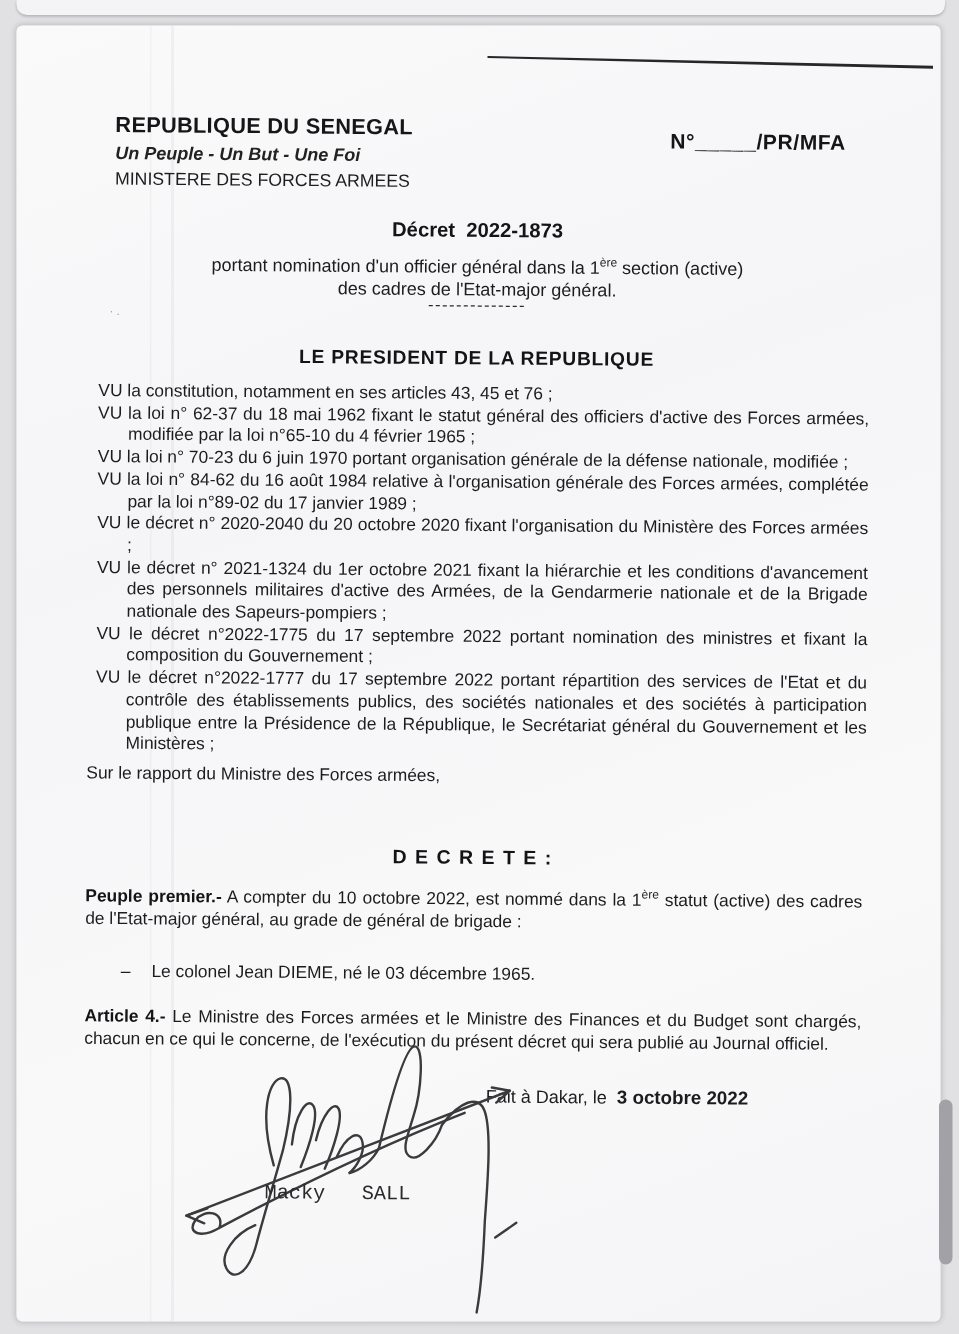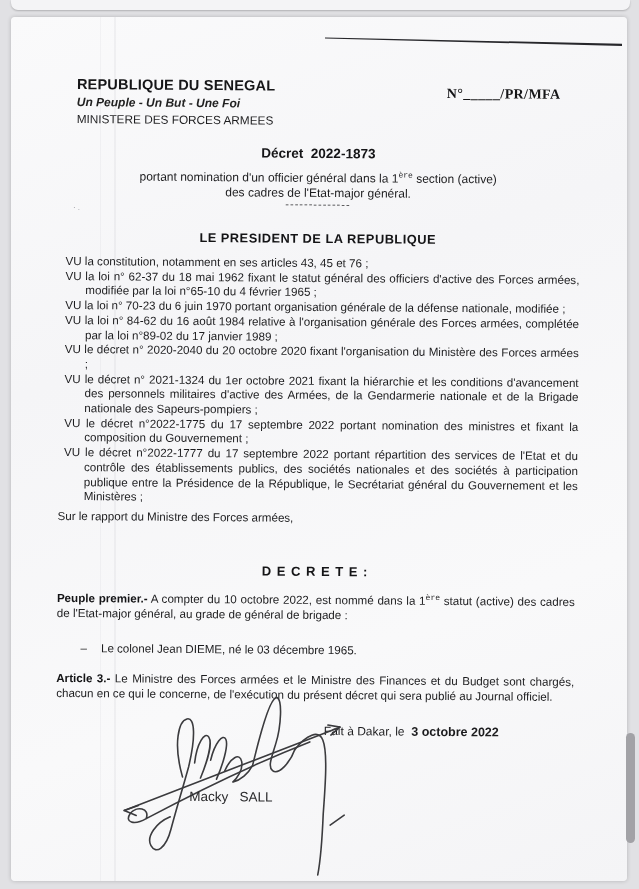--- a/index.html
+++ b/index.html
@@ -33,21 +33,21 @@
   .content {
     position:absolute; inset:0;
     transform:rotate(0.45deg); transform-origin:60px 60px;
   }
   .abs { position:absolute; }
   .center { left:0; width:100%; text-align:center; }
 
   .country  { left:66px; top:59px; font-size:14.5px; font-weight:bold; letter-spacing:.2px; color:#161618; }
   .motto    { left:66px; top:78px; font-size:12px; font-weight:bold; font-style:italic; color:#222; }
   .ministry { left:66px; top:95px; font-size:11.8px; color:#1d1d1f; }
-  .reference{ left:436px; top:66px; font-size:14px; font-weight:bold; letter-spacing:.4px; white-space:pre; color:#151517;font-family:Liberation Serif, serif; }
+  .reference{ left:436px; top:66px; font-size:14px; font-weight:bold; letter-spacing:.4px; white-space:pre; color:#151517; }
 
   .decree-title { top:127px; font-size:13.5px; font-weight:bold; white-space:pre; color:#151517; }
   .subject1 { top:152px; font-size:12px; }
   .subject2 { top:167px; font-size:12px; }
   .dashes   { top:179px; font-size:11px; letter-spacing:1px; color:#2a2a2c; }
   .president{ top:212px; font-size:12.8px; font-weight:bold; letter-spacing:.5px; color:#141416; }
 
   .visas-block { left:56px; top:237px; width:514px; font-size:11.6px; line-height:14.7px; text-align:justify; }
   .visa { padding-left:20px; text-indent:-20px; }
   .report { margin-top:5px; margin-left:-6px; text-align:left; }
@@ -56,24 +56,24 @@
 
   .para { font-size:11.6px; line-height:14.8px; text-align:justify; }
   .art1 { left:50px; top:574px; width:518px; }
   .art-label { font-weight:bold; color:#141416; }
   .appointee { left:74px; top:624px; font-size:11.6px; }
   .appointee .dash { display:inline-block; margin-right:14px; }
   .art2 { left:50px; top:654px; width:518px; }
 
   .fait { left:318px; top:705px; font-size:12px; white-space:pre; }
   .fait b { font-size:12.5px; }
-  .signer { left:184px; top:771px; font-size:13.5px; white-space:pre; color:#2a2a2c; }
+  .signer { left:171px; top:771px; font-size:13.5px; white-space:pre; color:#2a2a2c;font-family:Liberation Mono, monospace; }
   .sig-svg { position:absolute; left:89px; top:663px; }
 
-  sup { font-size:8px; vertical-align:super; line-height:0;font-family:Liberation Mono, monospace; }
+  sup { font-size:8px; vertical-align:super; line-height:0; }
 
   
   .scrollbar-thumb {
     position:absolute; left:626px; top:733px; width:9px; height:110px;
     border-radius:5px; background:#a2a2a6;
   }
 </style>
 </head>
 <body>
 
@@ -117,21 +117,21 @@
         <div class="visa">VU le décret n°2022-1777 du 17 septembre 2022 portant répartition des services de l'Etat et du contrôle des établissements publics, des sociétés nationales et des sociétés à participation publique entre la Présidence de la République, le Secrétariat général du Gouvernement et les Ministères ;</div>
         <div class="report">Sur le rapport du Ministre des Forces armées,</div>
       </div>
 
       <div class="abs center decrete">D E C R E T E :</div>
 
       <div class="abs para art1"><span class="art-label">Peuple premier.-</span><span> A compter du 10 octobre 2022, est nommé dans la 1</span><sup>ère</sup><span> statut (active) des cadres de l'Etat-major général, au grade de général de brigade :</span></div>
 
       <div class="abs appointee"><span class="dash">–</span><span>Le colonel Jean DIEME, né le 03 décembre 1965.</span></div>
 
-      <div class="abs para art2"><span class="art-label">Article 3.-</span><span> Le Ministre des Forces armées et le Ministre des Finances et du Budget sont chargés, chacun en ce qui le concerne, de l'exécution du présent décret qui sera publié au Journal officiel.</span></div>
+      <div class="abs para art2"><span class="art-label">Article 4.-</span><span> Le Ministre des Forces armées et le Ministre des Finances et du Budget sont chargés, chacun en ce qui le concerne, de l'exécution du présent décret qui sera publié au Journal officiel.</span></div>
 
       <div class="abs fait"><span>Fait à Dakar, le  </span><b>3 octobre 2022</b></div>
 
       <svg class="sig-svg" width="320" height="209" viewBox="0 0 320 209">
         <g fill="none" stroke="#3b3b3e" stroke-width="1.6" stroke-linecap="round">
 
           <path d="M 30,130 L 245,45"></path>
           <path d="M 245,45 L 233,43 M 245,45 L 236,53"></path>
           <path d="M 30,130 L 44,125 M 30,130 L 42,135"></path>
 

